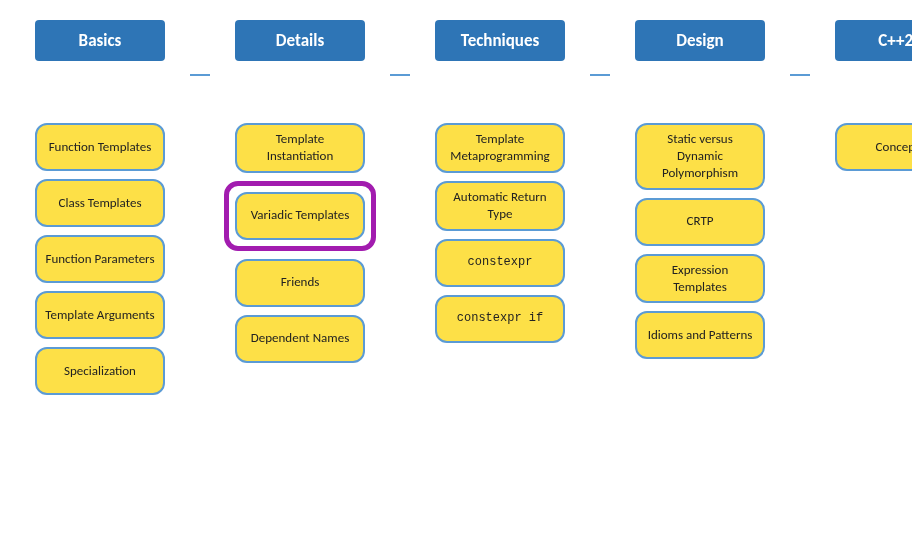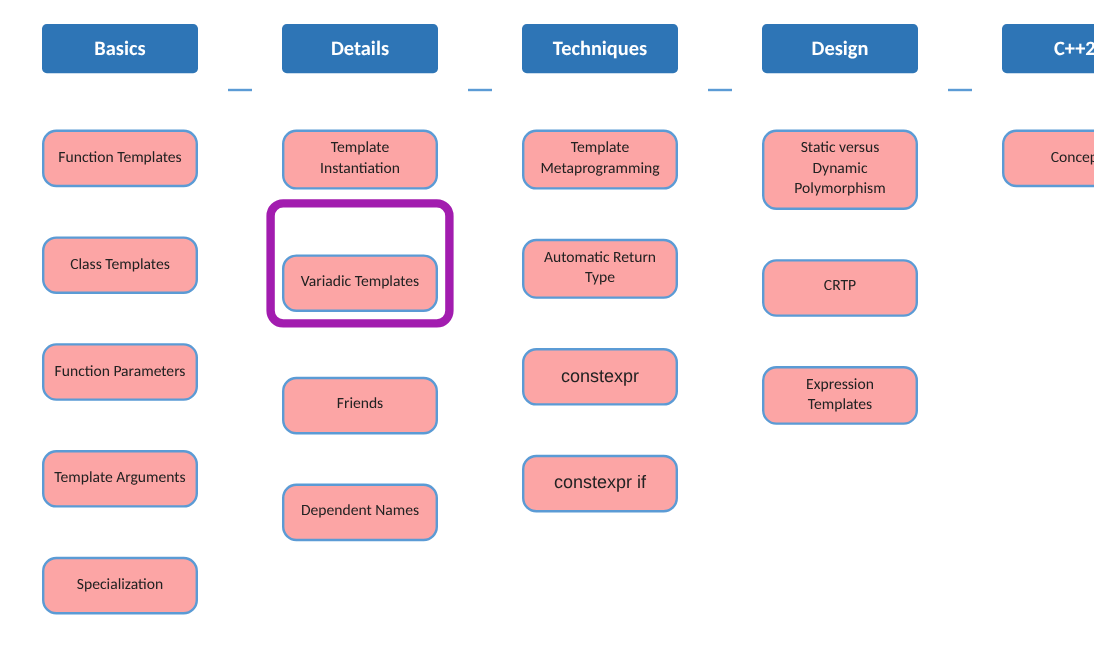--- a/index.html
+++ b/index.html
@@ -1,15 +1,15 @@
 <!DOCTYPE html>
 <html><head>
   <meta charset="utf-8">
   <style>
-    * { box-sizing: border-box; margin: 0; padding: 0; }
+    * { box-sizing: border-box; margin: 0; padding: 0; gap: 48px; }
     body {
       background: #fff;
       font-family: Calibri, Arial, sans-serif;
       width: 912px;
       height: 560px;
       overflow: hidden;
       position: relative;
     }
 
     .diagram {
@@ -55,33 +55,32 @@
       min-height: 48px;
       border: 2px solid #5B9BD5;
       border-radius: 12px;
       display: flex;
       align-items: center;
       justify-content: center;
       text-align: center;
       font-size: 13px;
       color: #222;
       padding: 6px 8px;
-      background: #fca5a5;
+      background: #fde047;
       line-height: 1.3;
-      margin-top: 33px;
     }
 
     .item-box.monospace {
-      font-family: Liberation Sans, sans-serif;
-      font-size: 15px;
+      font-family: Liberation Mono, monospace;
+      font-size: 12px;
     }
 
     
     .red-group {
-      border: 7px solid #a21caf;
+      border: 5px solid #a21caf;
       border-radius: 14px;
       padding: 6px 6px;
       display: flex;
       flex-direction: column;
       align-items: center;
       gap: 8px;
       background: #fff;
     }
 
     .column-connector {
@@ -136,20 +135,21 @@
   </div>
 
   <div class="column-connector"></div>
 
   <div class="column">
     <div class="column-header">Design</div>
     <div class="items-list">
       <div class="item-box">Static versus Dynamic Polymorphism</div>
       <div class="item-box">CRTP</div>
       <div class="item-box">Expression Templates</div>
+      <div class="item-box">Idioms and Patterns</div>
     </div>
   </div>
 
   <div class="column-connector"></div>
 
   <div class="column">
     <div class="column-header">C++20</div>
     <div class="items-list">
       <div class="item-box">Concepts</div>
     </div>

